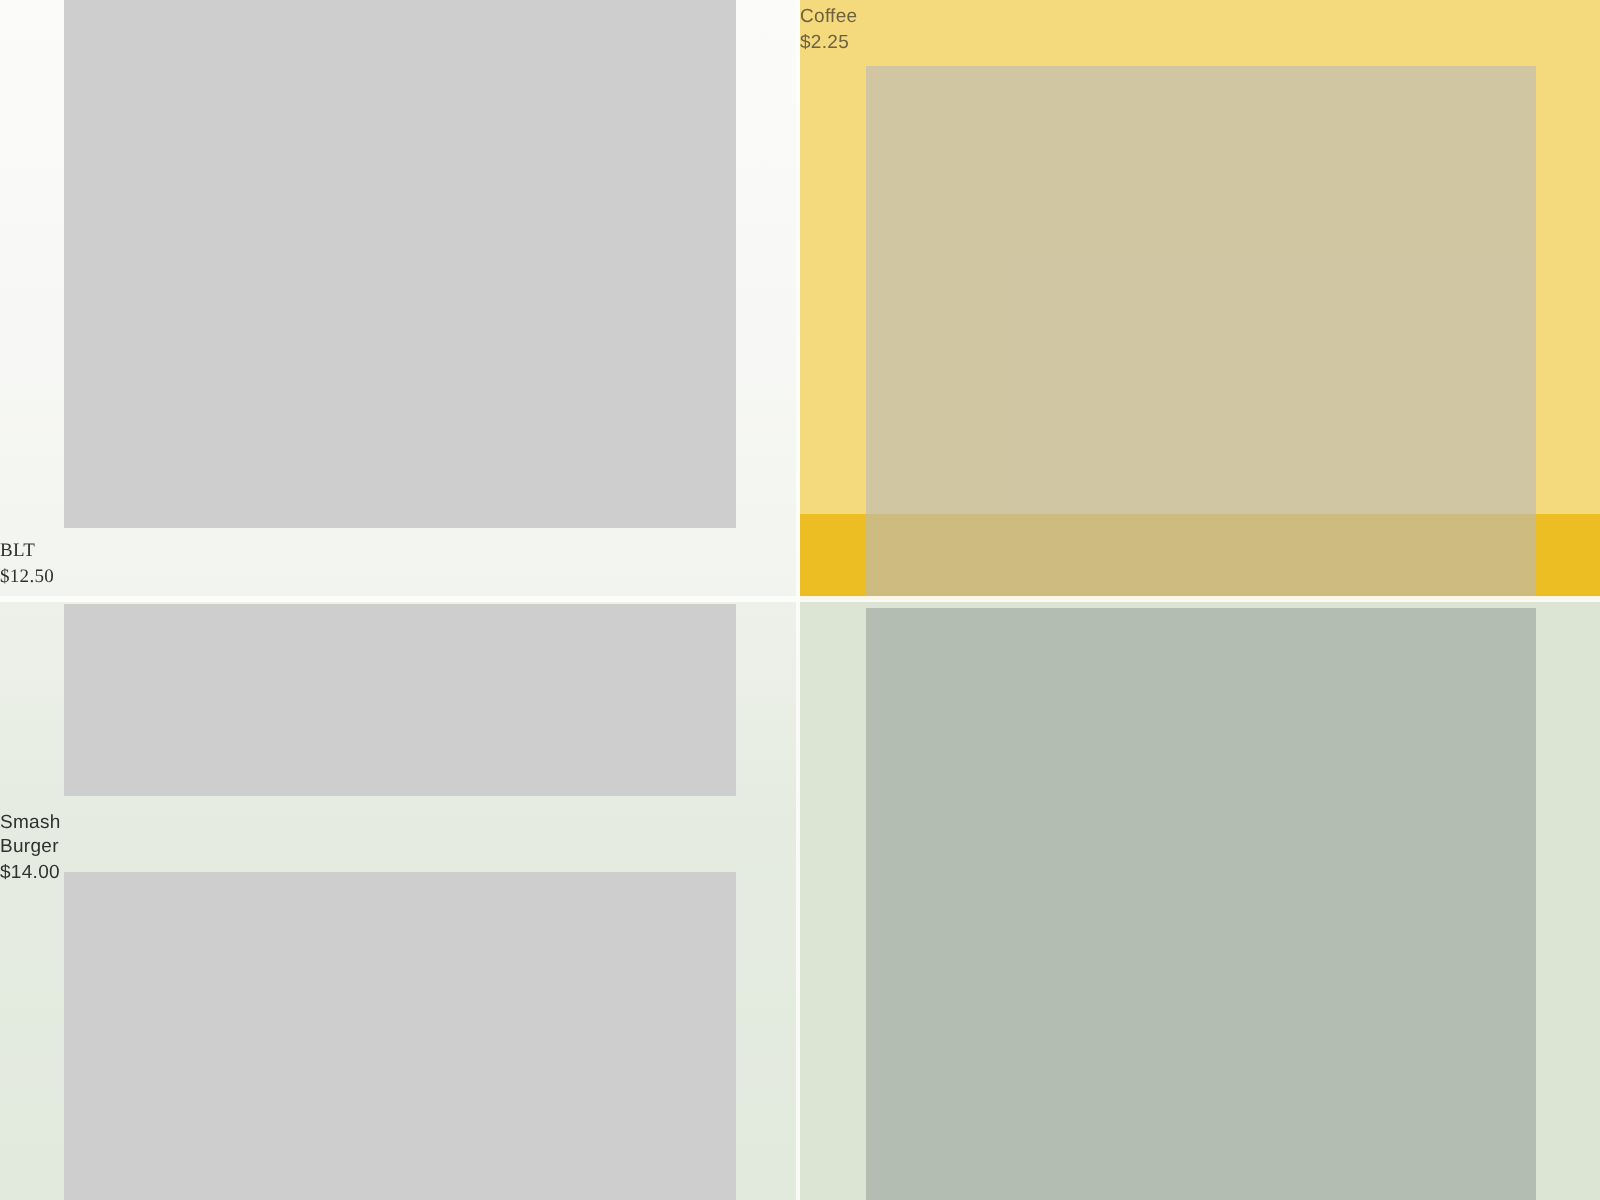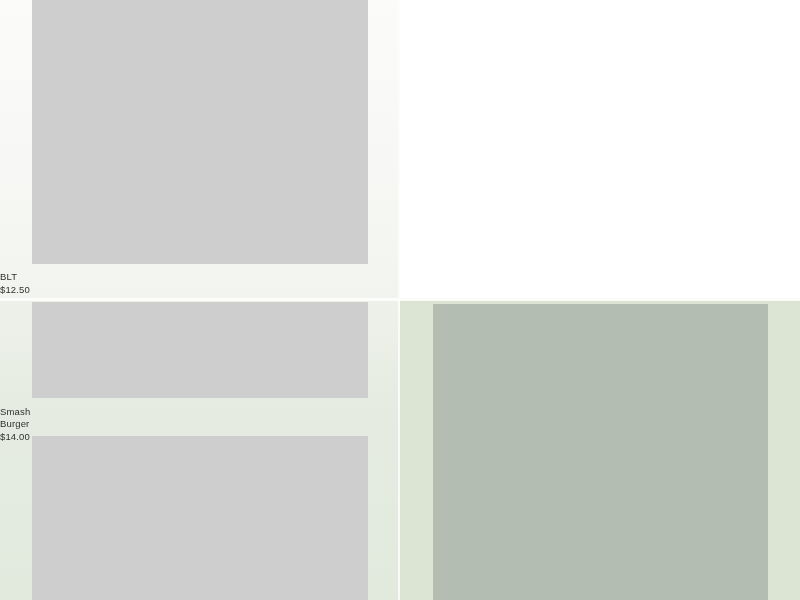--- a/index.html
+++ b/index.html
@@ -26,20 +26,21 @@
     overflow: hidden;
     box-sizing: border-box;
   }
 
   .panel-tl {
     left: 0;
     top: 0;
     width: 400px;
     height: 308px;
     background: linear-gradient(180deg, #fbfcfa 0%, #f7f8f5 55%, #f1f4ee 100%);
+    font-family: Liberation Serif, serif;
   }
 
   .panel-tr {
     left: 400px;
     top: 0;
     width: 400px;
     height: 300px;
     background: #f4d97d;
   }
 
@@ -190,20 +191,30 @@
   <div class="panel panel-tl">
     <div class="card">
       <div id="card-blt-thumb" class="thumb"></div>
       <div id="card-blt-caption" class="caption">
         <span class="name">BLT</span>
         <span class="price">$12.50</span>
       </div>
     </div>
   </div>
 
+  <div class="panel panel-tr">
+    <div class="panel-tr-band"></div>
+    <div class="card">
+      <div id="card-coffee-caption" class="caption on-yellow">
+        <span class="name">Coffee</span>
+        <span class="price">$2.25</span>
+      </div>
+      <div id="card-coffee-thumb" class="thumb tinted"></div>
+    </div>
+  </div>
 
   <div class="panel panel-bl">
     <div class="card">
       <div id="card-smash-thumb" class="thumb"></div>
       <div id="card-smash-caption" class="caption">
         <span class="name">Smash Burger</span>
         <span class="price">$14.00</span>
       </div>
     </div>
     <div class="card">

